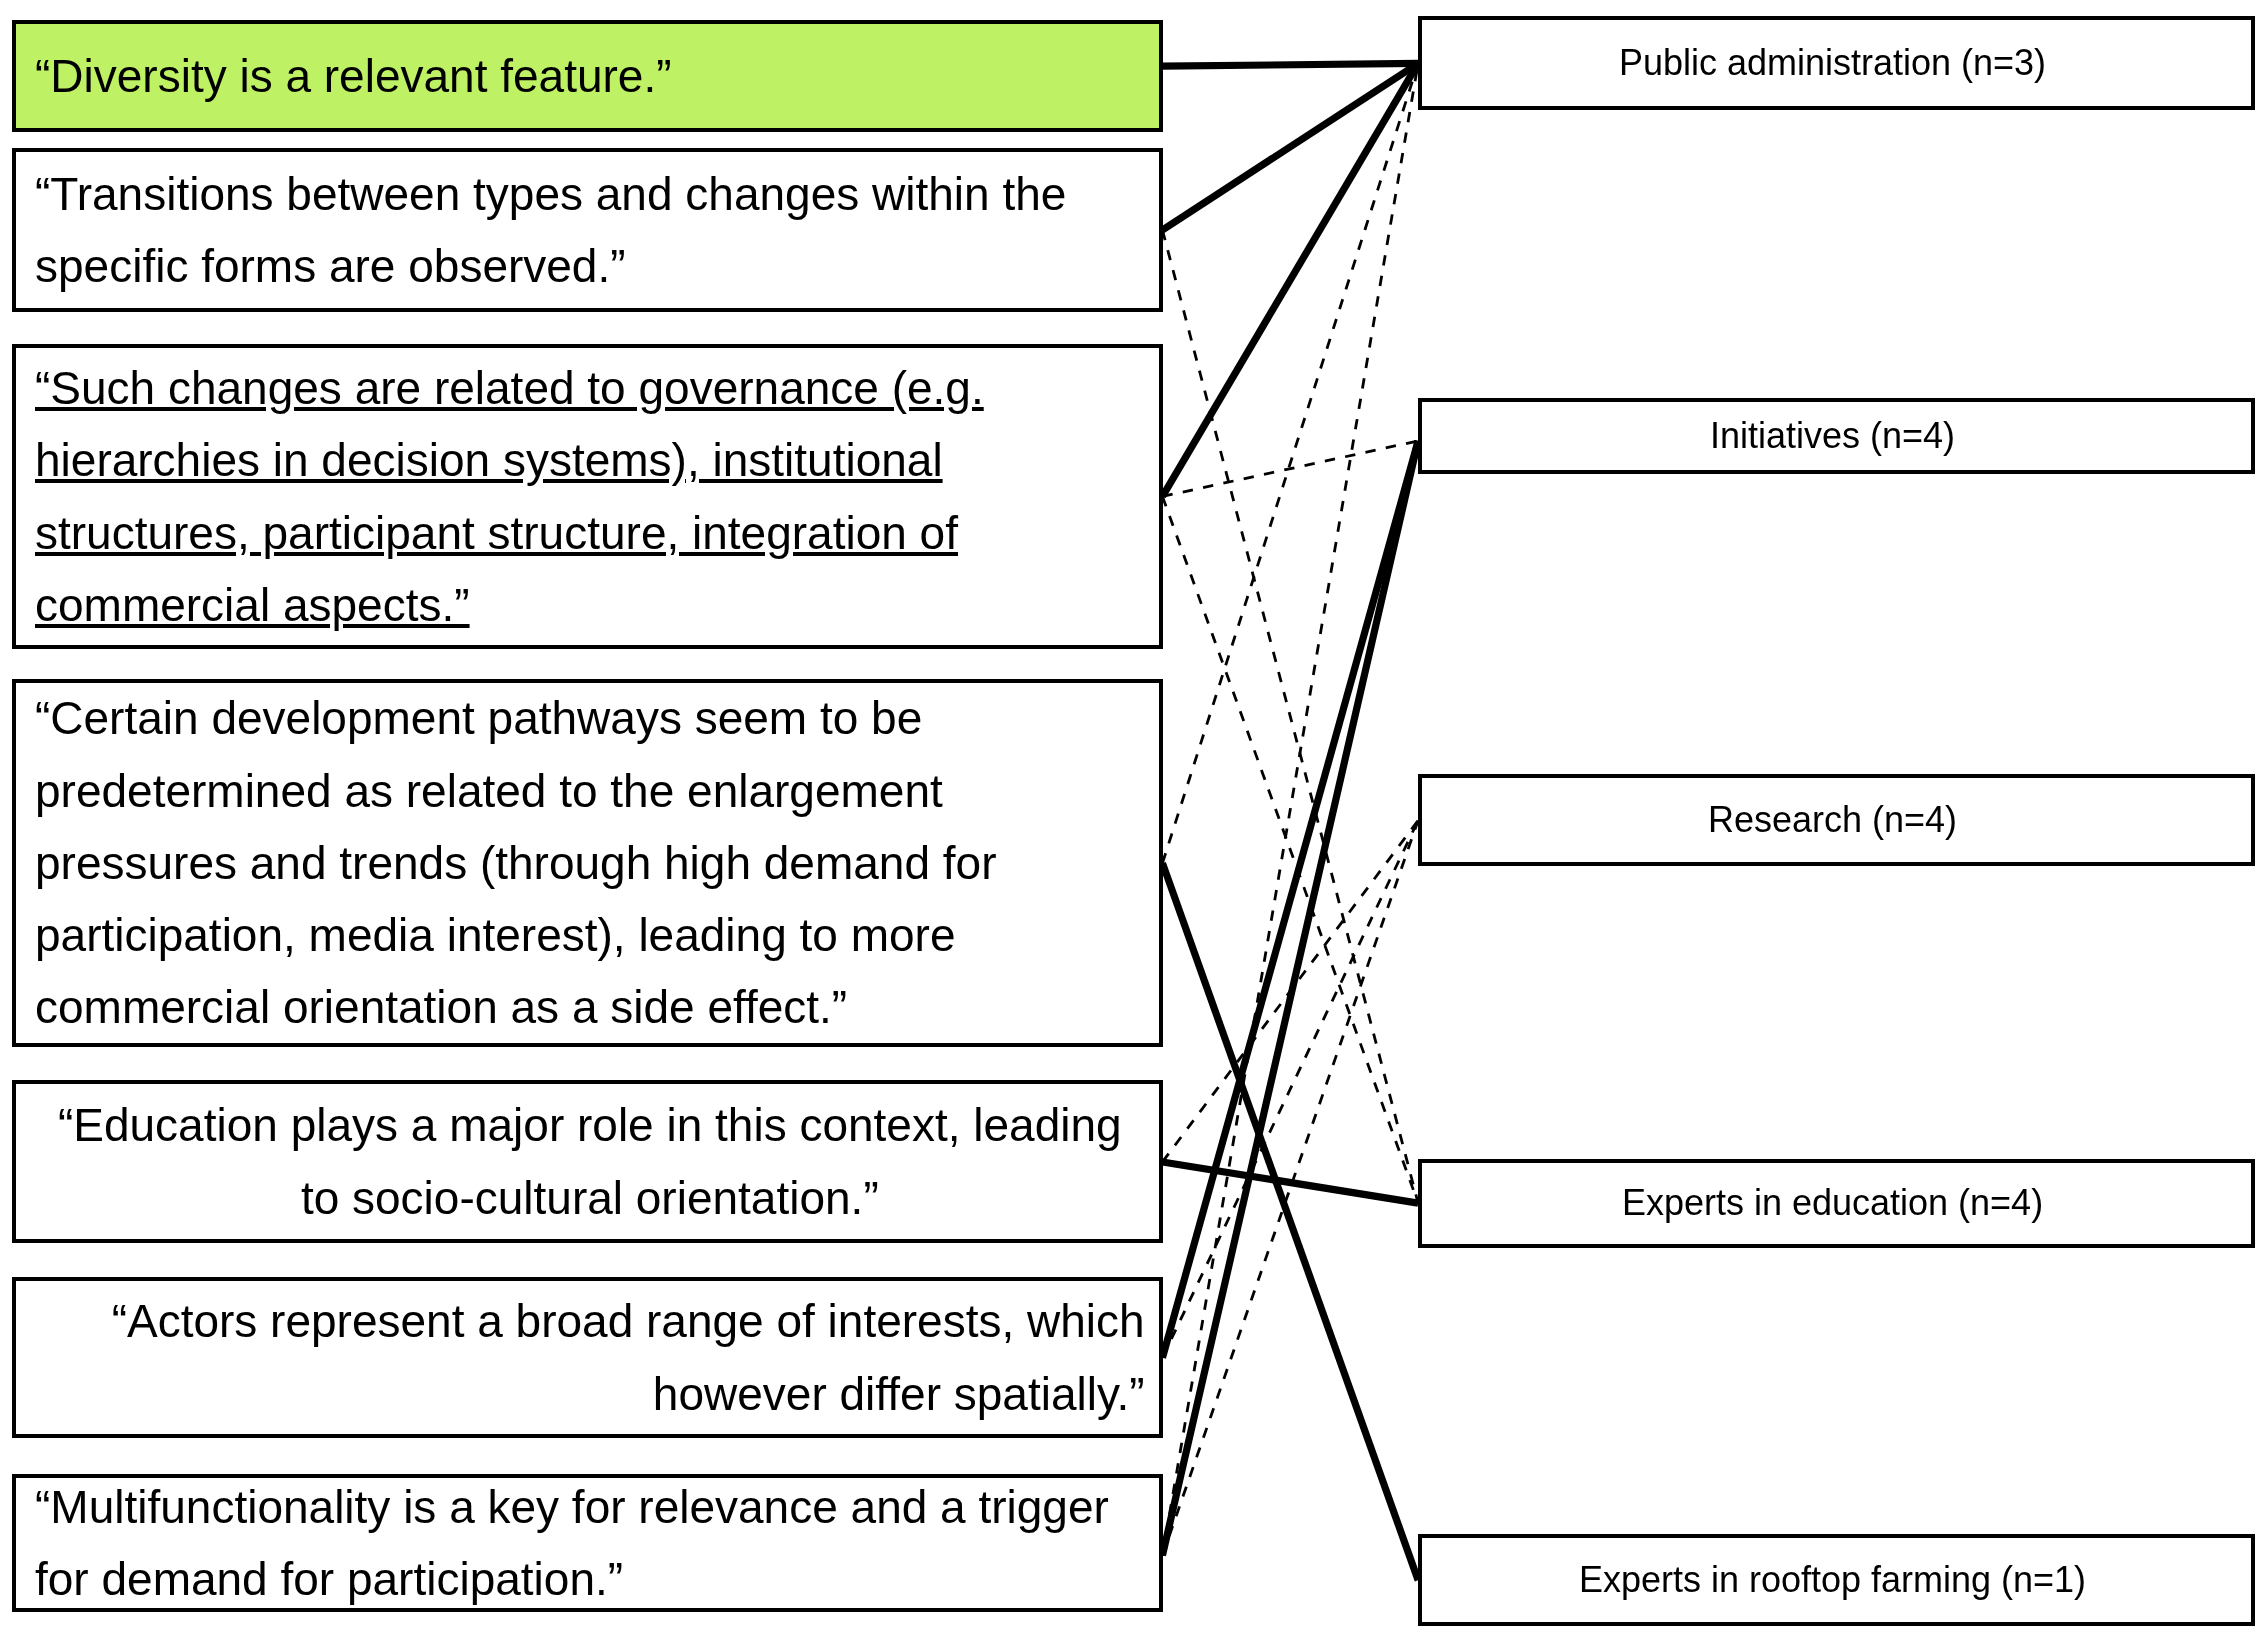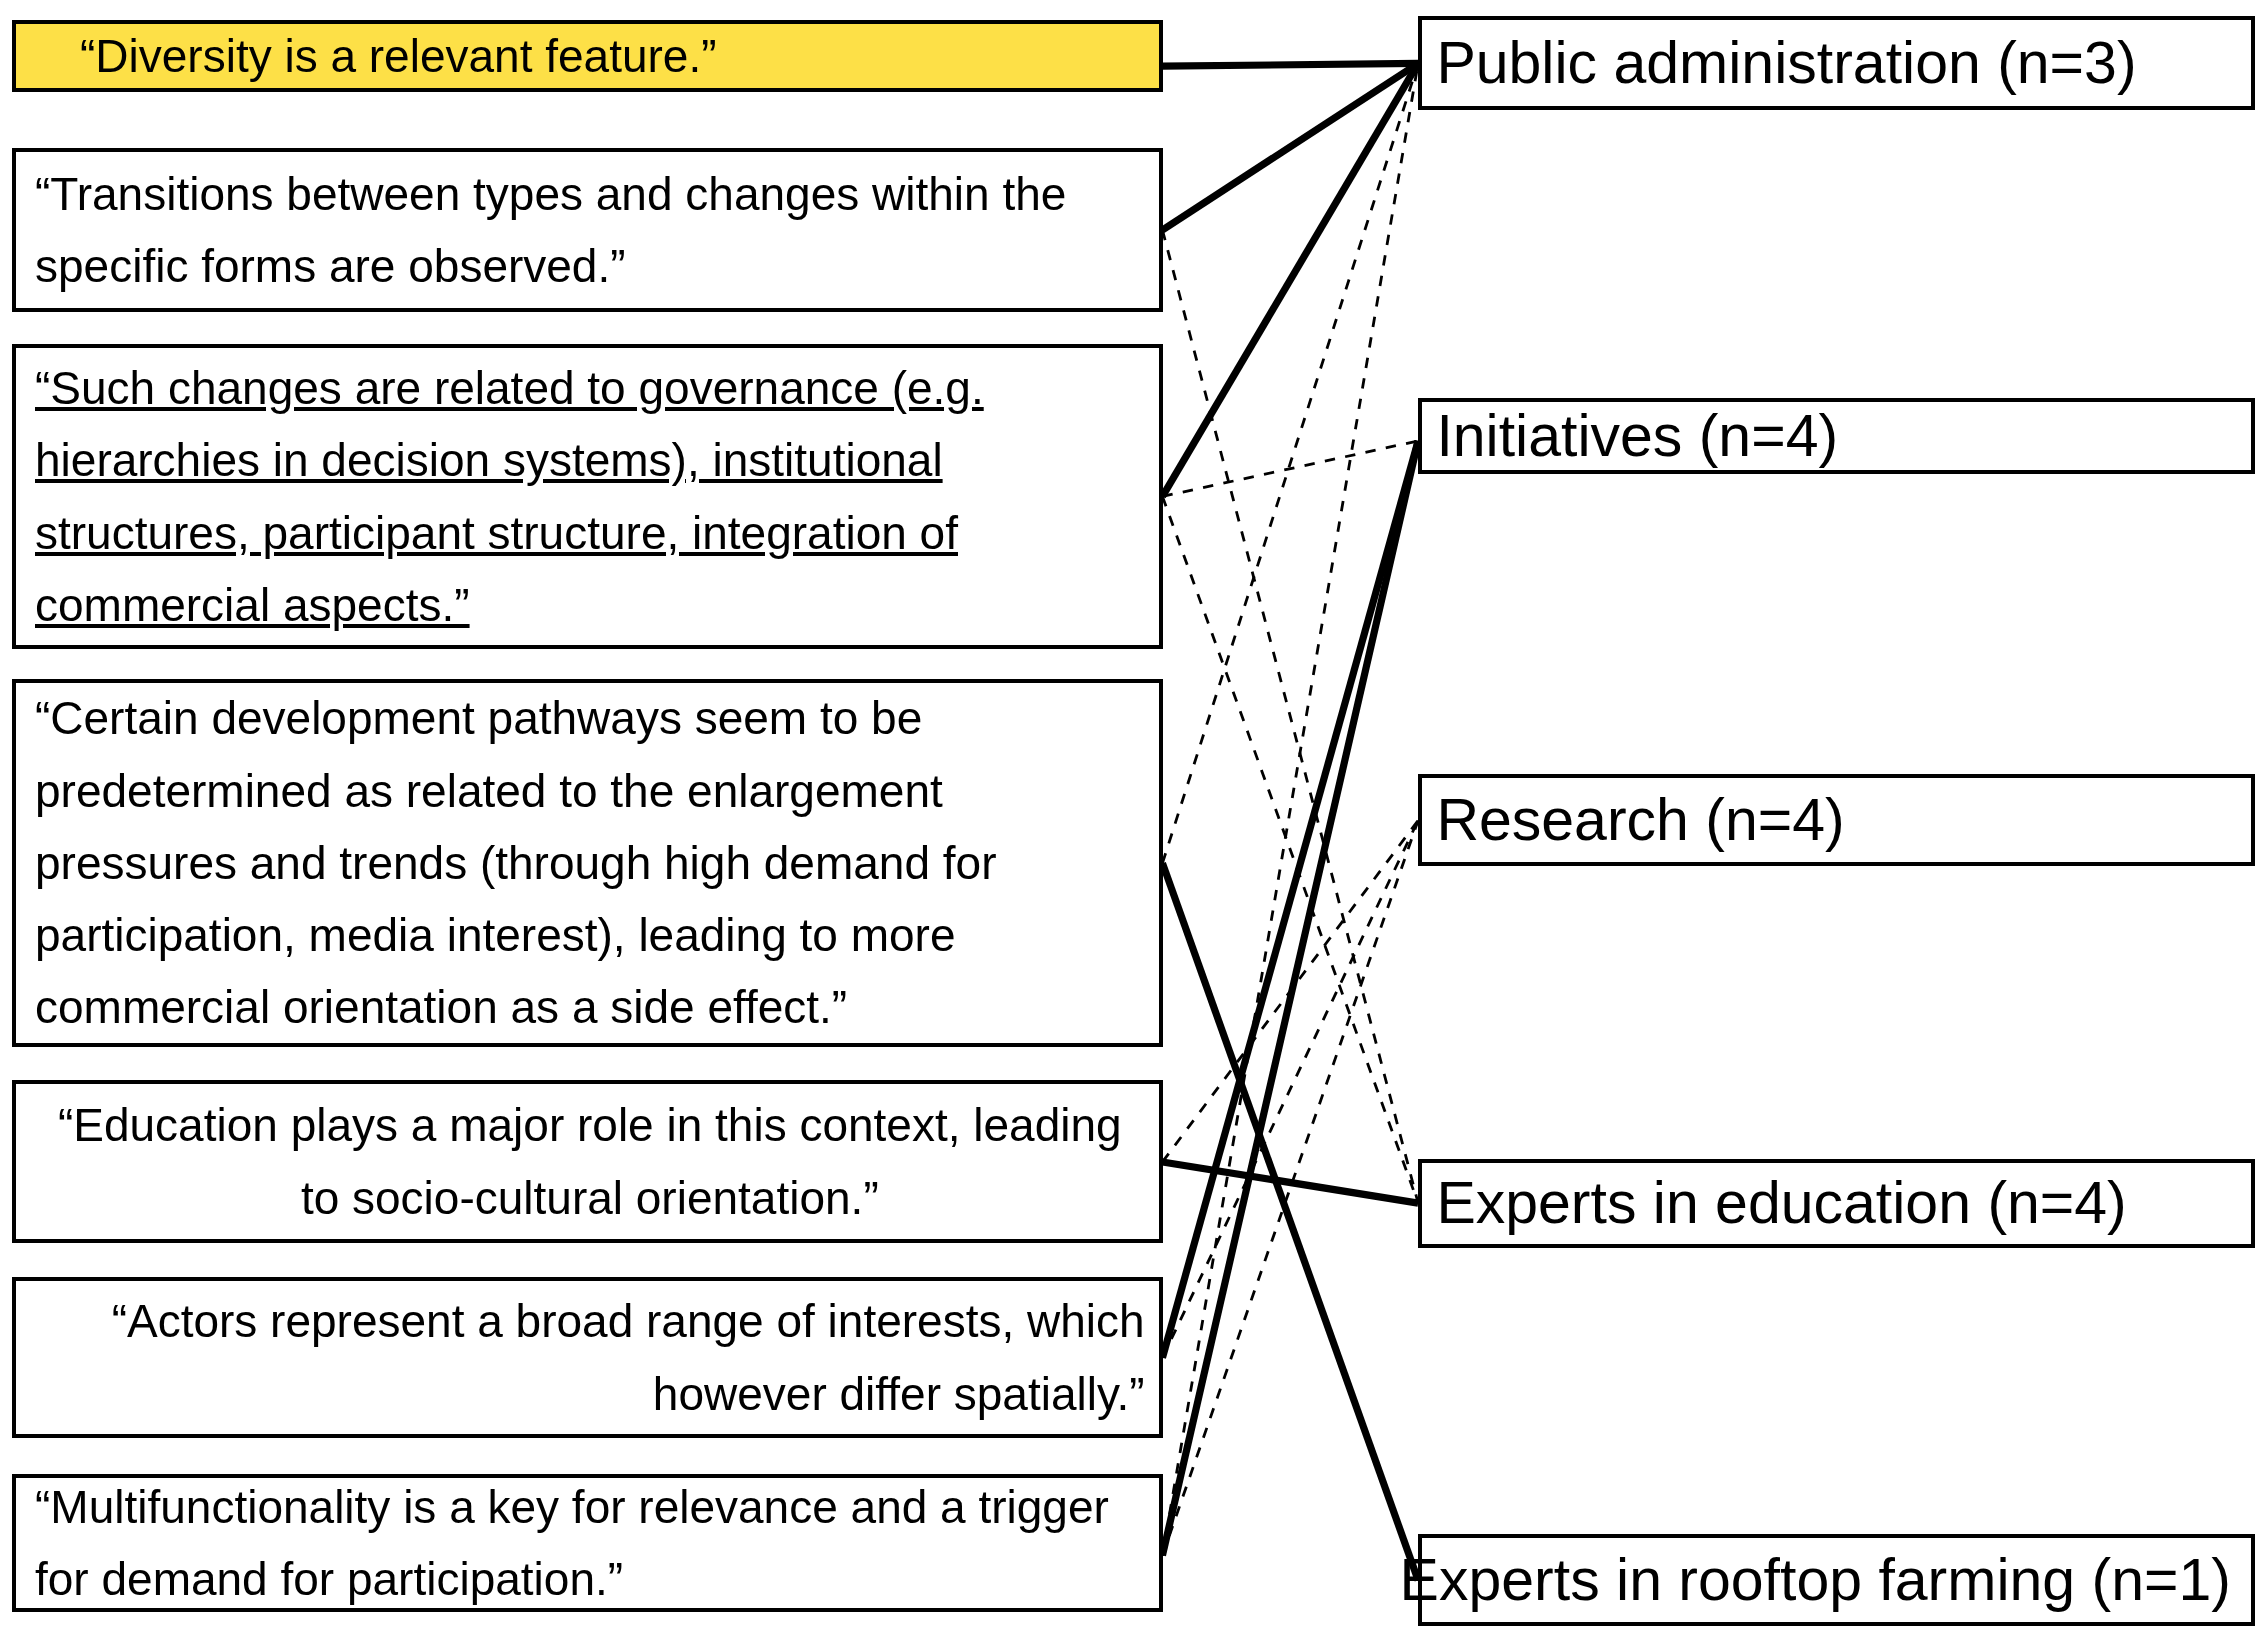--- a/index.html
+++ b/index.html
@@ -34,38 +34,38 @@
     justify-content: flex-start;
   }
   .node.left-node .txt {
     text-align: left;
     padding: 0 14.4px 0 19px;
   }
   .node.right-node {
     justify-content: flex-end;
   }
   .node.right-node .txt {
-    text-align: left;
+    text-align: center;
     padding: 0 22.4px 0 14.4px;
-    font-size: 59px;
+    font-size: 36px;
     white-space: nowrap;
   }
   #wires {
     position: absolute;
     left: 0;
     top: 0;
     pointer-events: none;
   }
 </style>
 </head>
 <body>
 
 <div id="canvas" style="width: 2261px; height: 1648px; background: rgb(255, 255, 255);">
   <div id="left-col">
-      <div class="node left-node" style="left: 12px; top: 20px; width: 1151px; height: 72px; border-color: rgb(0, 0, 0); background: #fde047; padding-left: 45px;">
+      <div class="node left-node" style="left: 12px; top: 20px; width: 1151px; height: 112px; border-color: rgb(0, 0, 0); background: #bef264;">
         <span class="txt" style="color: rgb(0, 0, 0);">“Diversity is  a relevant feature.”</span>
       </div>
       <div class="node left-node" style="left: 12px; top: 148px; width: 1151px; height: 164px; border-color: rgb(0, 0, 0); background: rgb(255, 255, 255);">
         <span class="txt" style="color: rgb(0, 0, 0);">“Transitions between types and changes within the specific forms are observed.”</span>
       </div>
       <div class="node left-node" style="left: 12px; top: 344px; width: 1151px; height: 305px; border-color: rgb(0, 0, 0); background: rgb(255, 255, 255); text-decoration: underline;">
         <span class="txt" style="color: rgb(0, 0, 0);">“Such changes are related to governance (e.g. hierarchies in decision systems), institutional structures, participant structure, integration of commercial aspects.”</span>
       </div>
       <div class="node left-node" style="left: 12px; top: 679px; width: 1151px; height: 368px; border-color: rgb(0, 0, 0); background: rgb(255, 255, 255);">
         <span class="txt" style="color: rgb(0, 0, 0);">“Certain development pathways seem to be predetermined as related to the enlargement pressures and trends (through high demand for participation, media interest), leading to more commercial orientation as a side effect.”</span>

